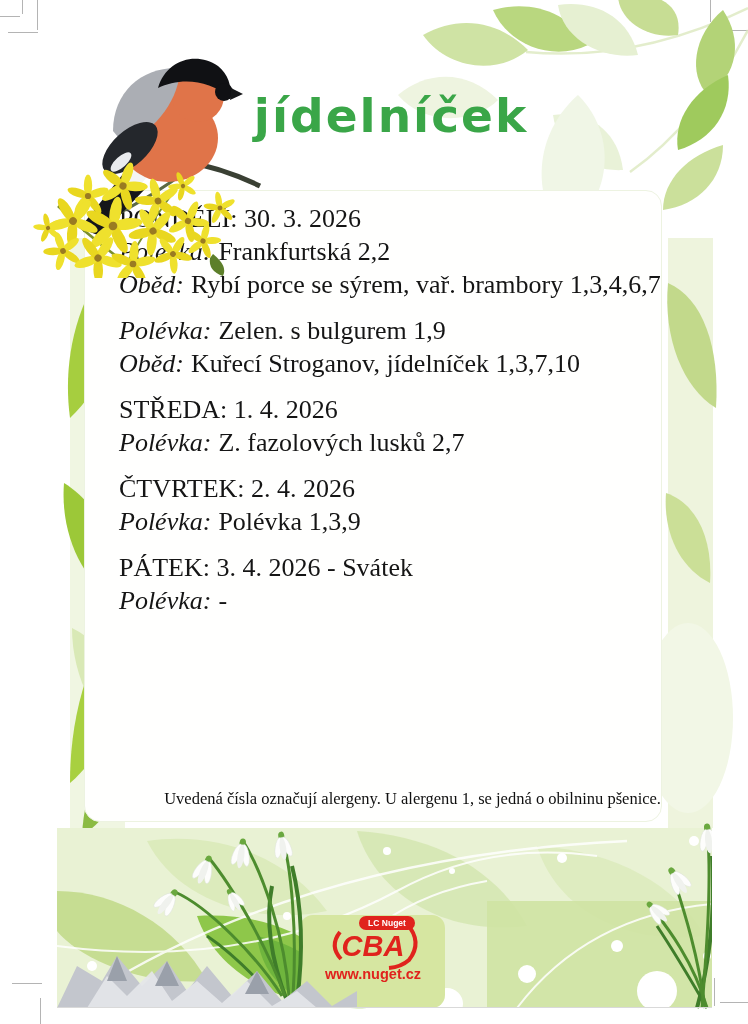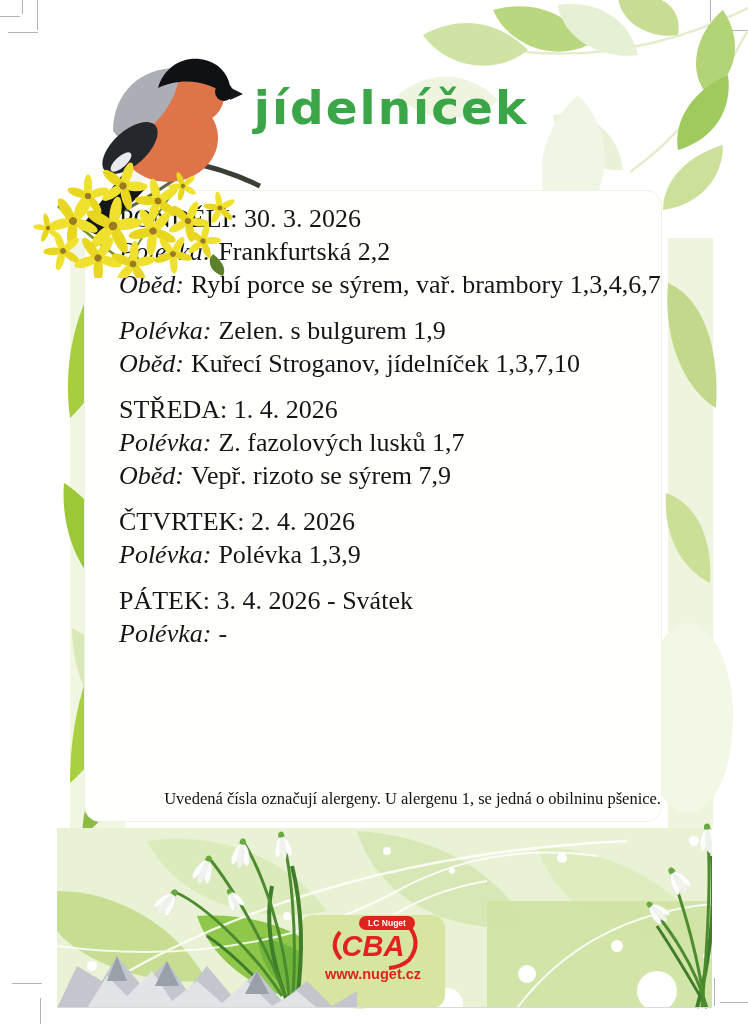--- a/index.html
+++ b/index.html
@@ -1,20 +1,20 @@
 <!DOCTYPE html>
 <html><head>
 <meta charset="utf-8">
 <style>
   html,body{margin:0;padding:0;background:#fff;}
   .page{position:relative;width:748px;height:1024px;background:#ffffff;overflow:hidden;
         font-family:"Liberation Serif",serif;}
   .crop{position:absolute;background:#b4b4b4;}
   .deco{position:absolute;pointer-events:none;}
-  .title{position:absolute;left:91px;top:80px;width:600px;text-align:center;
+  .title{position:absolute;left:91px;top:88px;width:600px;text-align:center;
          font-family:"DejaVu Sans",sans-serif;font-weight:bold;font-size:47px;
          color:#3aa648;letter-spacing:2px;}
   .menu-box{position:absolute;left:84px;top:190px;width:578px;height:632px;box-sizing:border-box;
             background:#fffffe;border:1px solid #edf3e1;border-radius:16px;
             padding:11px 10px 0 34px;}
   .day{margin-bottom:13px;}
   .day-heading,.day-line{font-size:26px;line-height:33px;color:#151515;white-space:nowrap;}
   .lbl{font-style:italic;margin-right:7px;}
   .allergen{position:absolute;left:0;right:0;bottom:12px;text-align:right;
             font-size:16.5px;color:#101010;}
@@ -157,22 +157,21 @@
       <div class="day-heading">PONDĚLÍ: 30. 3. 2026</div>
       <div class="day-line"><span class="lbl">Polévka:</span><span>Frankfurtská 2,2</span></div>
       <div class="day-line"><span class="lbl">Oběd:</span><span>Rybí porce se sýrem, vař. brambory 1,3,4,6,7</span></div>
     </section>
     <section class="day">
       <div class="day-line"><span class="lbl">Polévka:</span><span>Zelen. s bulgurem 1,9</span></div>
       <div class="day-line"><span class="lbl">Oběd:</span><span>Kuřecí Stroganov, jídelníček 1,3,7,10</span></div>
     </section>
     <section class="day">
       <div class="day-heading">STŘEDA: 1. 4. 2026</div>
-      <div class="day-line"><span class="lbl">Polévka:</span><span>Z. fazolových lusků 1,7</span></div>
-      <div class="day-line"><span class="lbl">Oběd:</span><span>Vepř. rizoto se sýrem 7,9</span></div>
+      <div class="day-line"><span class="lbl">Polévka:</span><span>Z. fazolových lusků 2,7</span></div>
     </section>
     <section class="day">
       <div class="day-heading">ČTVRTEK: 2. 4. 2026</div>
       <div class="day-line"><span class="lbl">Polévka:</span><span>Polévka 1,3,9</span></div>
     </section>
     <section class="day">
       <div class="day-heading">PÁTEK: 3. 4. 2026 - Svátek</div>
       <div class="day-line"><span class="lbl">Polévka:</span><span>-</span></div>
     </section>
     <div class="allergen">Uvedená čísla označují alergeny. U alergenu 1, se jedná o obilninu pšenice.</div>

